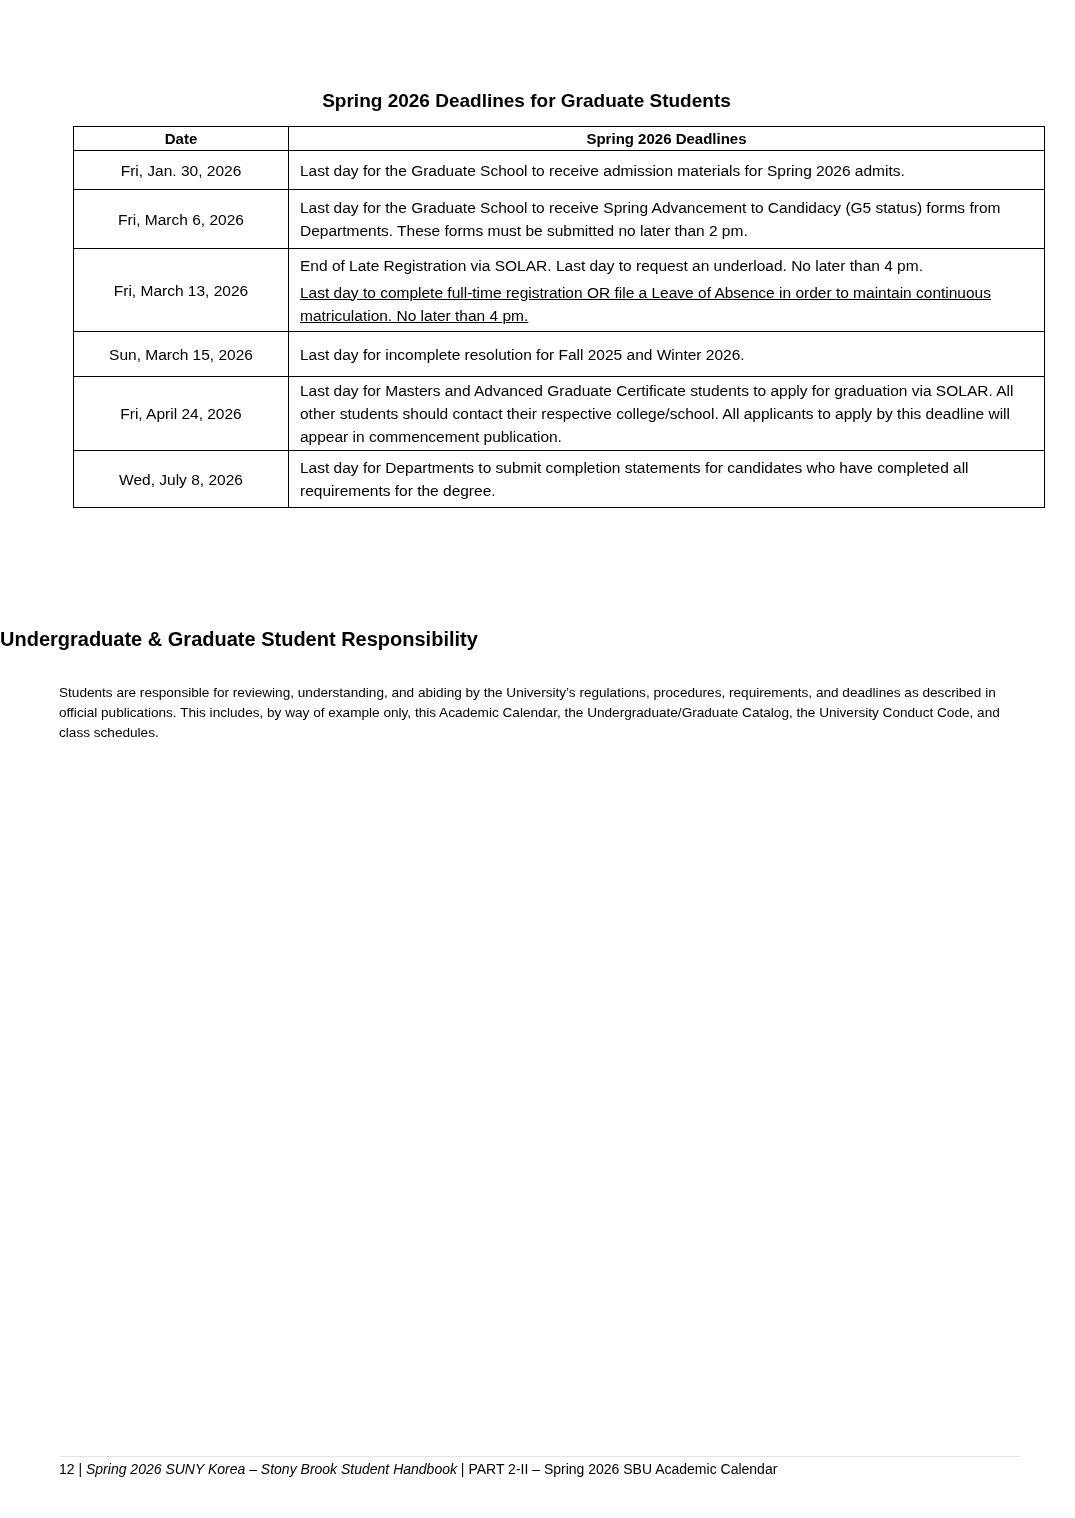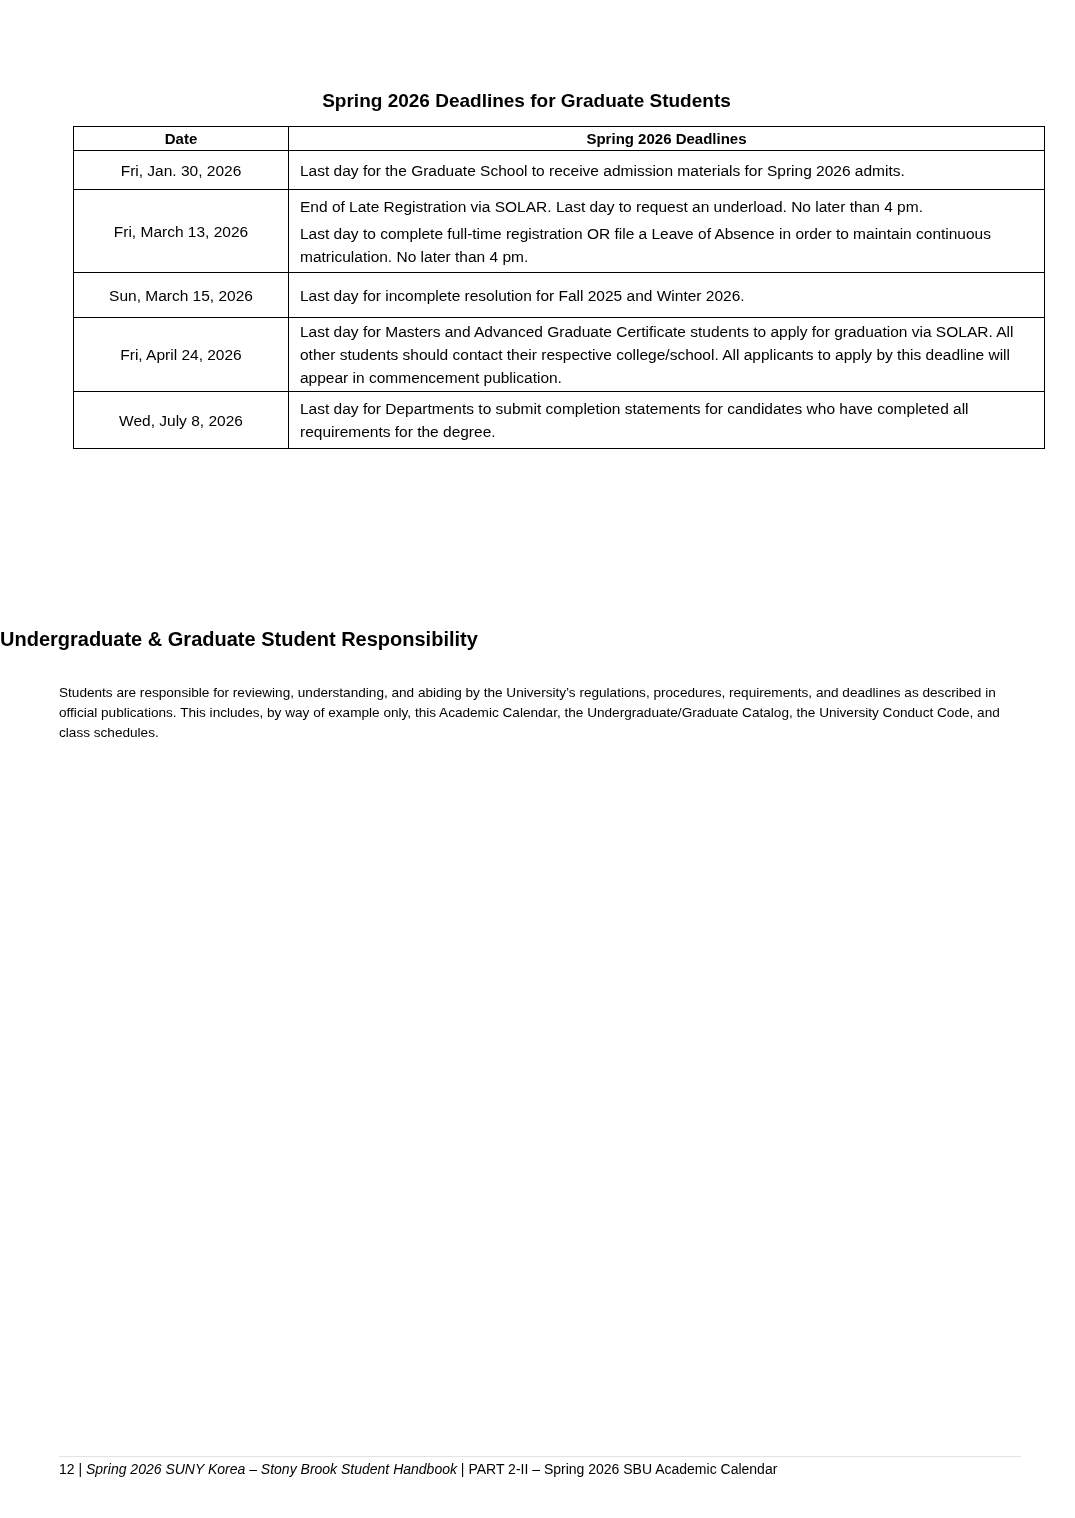--- a/index.html
+++ b/index.html
@@ -17,21 +17,21 @@
       border-collapse: collapse; font-size: 15.5px; line-height: 23px;
     }
     table.deadlines th, table.deadlines td {
       border: 1px solid #000; vertical-align: middle;
     }
     table.deadlines th { font-weight: bold; text-align: center; height: 22px; padding: 0; font-size: 15px; }
     th.col-date, td.date { width: 202px; }
     td.date { text-align: center; padding: 2px 6px; }
     td.desc { padding: 2px 11px; }
     td.desc p { margin: 0; }
-    td.desc p + p { margin-top: 4px; }
+    td.desc p + p { margin-top: 4px; text-decoration: underline; }
     .r1 td { height: 34px; }
     .r2 td { height: 54px; }
     .r3 td { height: 78px; }
     .r4 td { height: 40px; }
     .r5 td { height: 66px; }
     .r6 td { height: 44px; }
     .r7 td { height: 44px; }
     .r8 td { height: 52px; }
     .section-heading {
       position: absolute; top: 628px; left: 0; width: 1075px;
@@ -62,20 +62,26 @@
       <th>Spring 2026 Deadlines</th>
     </tr>
   </thead>
   <tbody>
     <tr class="r1">
       <td class="date">Fri, Jan. 30, 2026</td>
       <td class="desc">
           <p>Last day for the Graduate School to receive admission materials for Spring 2026 admits.</p>
         </td>
     </tr>
+    <tr class="r2">
+      <td class="date">Fri, March 6, 2026</td>
+      <td class="desc">
+          <p>Last day for the Graduate School to receive Spring Advancement to Candidacy (G5 status) forms from Departments. These forms must be submitted no later than 2 pm.</p>
+        </td>
+    </tr>
     <tr class="r3">
       <td class="date">Fri, March 13, 2026</td>
       <td class="desc">
         <p>End of Late Registration via SOLAR. Last day to request an underload. No later than 4 pm.</p>
         <p>Last day to complete full-time registration OR file a Leave of Absence in order to maintain continuous matriculation. No later than 4 pm.</p>
       </td>
     </tr>
     <tr class="r4">
       <td class="date">Sun, March 15, 2026</td>
       <td class="desc">

